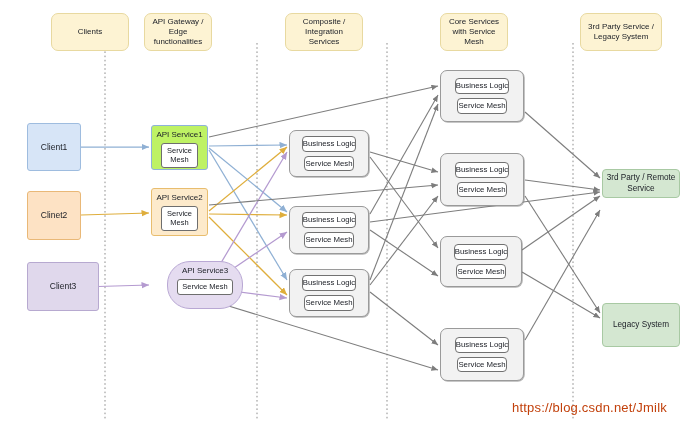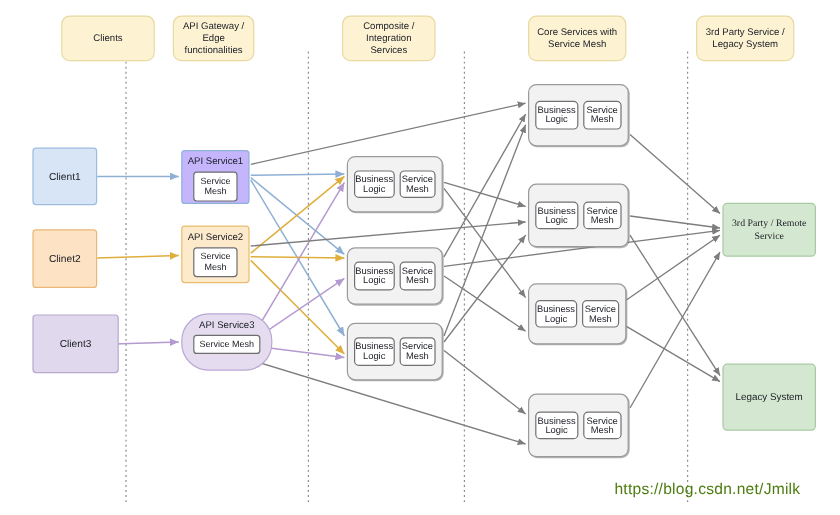--- a/index.html
+++ b/index.html
@@ -50,21 +50,21 @@
   .client.c1 { background:#d7e5f7; border-color:#9ebcdf; }
   .client.c2 { background:#fde2c4; border-color:#e9b877;text-align:center; }
   .client.c3 { background:#e0d8ec; border-color:#b7a9d0; }
   
   .api {
     border-radius: 3px;
     border: 1px solid;
     display: block;
     padding-top: 4px;
   }
-  .api.a1 { background:#c4b5fd; border-color:#8fb2da; }
+  .api.a1 { background:#bef264; border-color:#8fb2da; }
   .api.a2 { background:#fdeacb; border-color:#e8bd6e; }
   .api.a3 { background:#e5dcf0; border-color:#b9a8d4; }
   .api .api-title {
     font-size: 8px;
     text-align: center;
     display: block;
     margin-bottom: 3px;
   }
   .api .mesh {
     background: #ffffff;
@@ -75,20 +75,21 @@
     padding: 2px 0 3px 0;
     text-align: center;
     line-height: 1.2;
   }
   
   .svc {
     background: #f2f2f2;
     border: 1px solid #9a9a9a;
     border-radius: 7px;
     display: flex;
+    flex-direction: column;
     justify-content: center;
     gap: 4px;
     padding: 4px 5px;
     box-sizing: border-box;
     box-shadow: 0.8px 0.8px 0 rgba(120,120,120,0.55);
   }
   .svc .slot {
     background: #ffffff;
     border: 1px solid #717171;
     border-radius: 4px;
@@ -170,38 +171,38 @@
         <line x1="522" y1="272" x2="600" y2="318" stroke="#7d7d7d" stroke-width="1.1" marker-end="url(#ah-service)"></line>
         <line x1="525" y1="340" x2="600" y2="210" stroke="#7d7d7d" stroke-width="1.1" marker-end="url(#ah-service)"></line>
         <line x1="370" y1="222" x2="600" y2="192" stroke="#7d7d7d" stroke-width="1.1" marker-end="url(#ah-service)"></line>
       </g>
   </svg>
 
   <div id="headers-layer">
       <div class="node hdr" style="left: 4px; top: 13px; width: 78px; height: 38px; margin-left: 47px;">Clients</div>
       <div class="node hdr" style="left: 144px; top: 13px; width: 68px; height: 38px;">API Gateway / Edge functionalities</div>
       <div class="node hdr" style="left: 285px; top: 13px; width: 78px; height: 38px;">Composite / Integration Services</div>
-      <div class="node hdr" style="left: 440px; top: 13px; width: 82px; height: 38px;">Core Services with Service Mesh</div>
+      <div class="node hdr" style="left: 440px; top: 13px; width: 68px; height: 38px;">Core Services with Service Mesh</div>
       <div class="node hdr" style="left: 580px; top: 13px; width: 82px; height: 38px;">3rd Party Service / Legacy System</div>
     </div>
   <div id="clients-layer">
       <div class="node client c1" style="left: 27px; top: 123px; width: 54px; height: 48px;">Client1</div>
       <div class="node client c2" style="left: 27px; top: 191px; width: 54px; height: 49px;">Clinet2</div>
       <div class="node client c3" style="left: 27px; top: 262px; width: 72px; height: 49px;">Client3</div>
     </div>
   <div id="api-layer">
       <div class="node api a1" style="left: 151px; top: 125px; width: 57px; height: 45px;">
         <span class="api-title">API Service1</span>
         <div class="mesh">Service Mesh</div>
       </div>
       <div class="node api a2" style="left: 151px; top: 188px; width: 57px; height: 48px;">
         <span class="api-title">API Service2</span>
         <div class="mesh">Service Mesh</div>
       </div>
-      <div class="node api a3" style="left: 151px; top: 261px; width: 76px; height: 48px; border-radius: 23px;">
+      <div class="node api a3" style="left: 167px; top: 261px; width: 76px; height: 48px; border-radius: 23px;">
         <span class="api-title">API Service3</span>
         <div class="mesh">Service Mesh</div>
       </div>
     </div>
   <div id="composite-layer">
       <div class="node svc" style="left: 289px; top: 130px; width: 80px; height: 47px;">
         <div class="slot">Business Logic</div>
         <div class="slot">Service Mesh</div>
       </div>
       <div class="node svc" style="left: 289px; top: 206px; width: 80px; height: 48px;">
@@ -225,18 +226,18 @@
       <div class="node svc" style="left: 440px; top: 236px; width: 82px; height: 51px;">
         <div class="slot">Business Logic</div>
         <div class="slot">Service Mesh</div>
       </div>
       <div class="node svc" style="left: 440px; top: 328px; width: 84px; height: 53px;">
         <div class="slot">Business Logic</div>
         <div class="slot">Service Mesh</div>
       </div>
     </div>
   <div id="endpoints-layer">
-      <div class="node green" style="left: 602px; top: 169px; width: 78px; height: 45px; font-family: Liberation Serif, serif;">3rd Party / Remote Service</div>
-      <div class="node green" style="left: 602px; top: 303px; width: 78px; height: 56px;">Legacy System</div>
-    </div>
-
-  <div class="watermark" style="left: 512px; top: 400px; color: #4d7c0f;">https://blog.csdn.net/Jmilk</div>
+      <div class="node green" style="left: 602px; top: 169px; width: 78px; height: 29px;">3rd Party / Remote Service</div>
+      <div class="node green" style="left: 602px; top: 303px; width: 78px; height: 44px;">Legacy System</div>
+    </div>
+
+  <div class="watermark" style="left: 512px; top: 400px; color: #c2410c;">https://blog.csdn.net/Jmilk</div>
 </div>
 
 </body></html>

